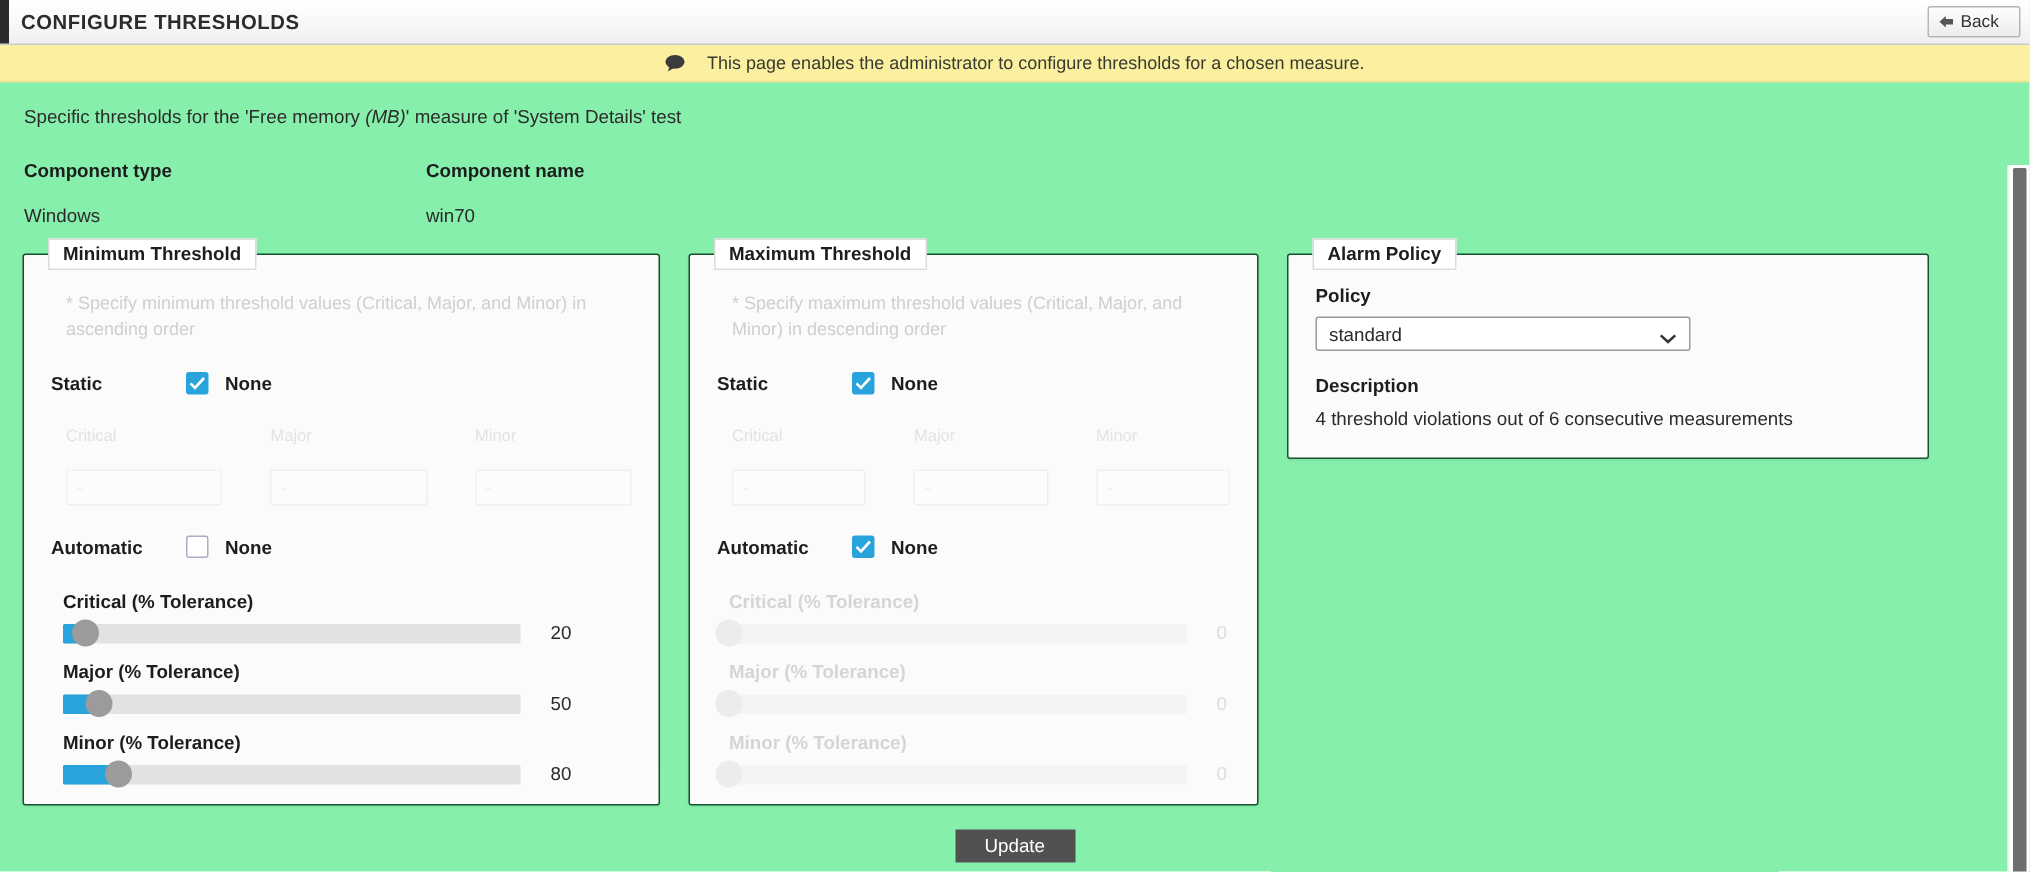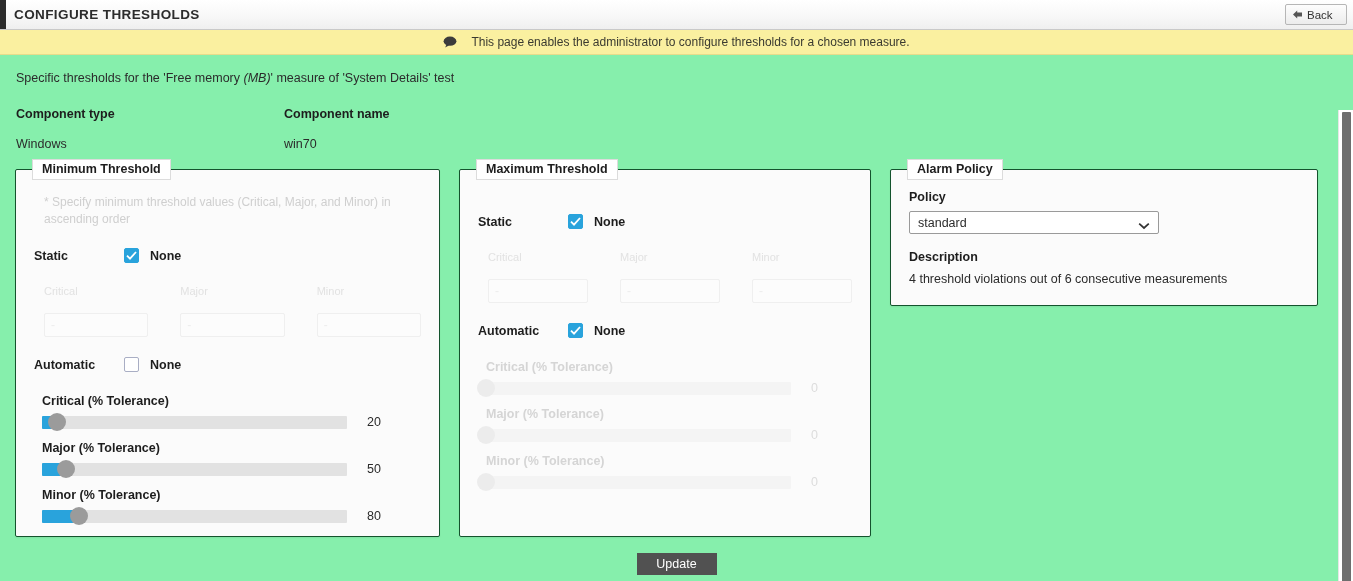--- a/index.html
+++ b/index.html
@@ -113,21 +113,21 @@
     border: 1px solid #dcdcdc;
     padding: 2px 9px 3px 9px;
     font-size: 12.5px;
     font-weight: bold;
     color: #1d1d1d;
     white-space: nowrap;
   }
   .panel-body { padding: 24px 18px 18px 18px; }
 
   .p-min { width: 425px; height: 368px; }
-  .p-max { width: 412px; height: 368px; }
+  .p-max { width: 380px; height: 368px; }
   .p-alarm { width: 428px; height: 137px; }
 
   .hint {
     font-size: 12px;
     line-height: 17px;
     color: #cfcfcf;
     margin: 0 0 6px 10px;
     max-width: 370px;
   }
 
@@ -423,20 +423,21 @@
               <div class="slider-val">80</div>
             </div>
           </div>
         </div>
       </div>
     </div>
 
     <div class="panel p-max">
       <div class="panel-legend">Maximum Threshold</div>
       <div class="panel-body">
+        <div class="hint">* Specify maximum threshold values (Critical, Major, and Minor) in descending order</div>
 
         <div class="row">
           <div class="row-label">Static</div>
           <div class="cb on">
             <svg width="11" height="9" viewBox="0 0 11 9">
                 <path d="M1 4.6 L4 7.6 L10 1" stroke="#fff" stroke-width="1.8" fill="none"></path>
               </svg>
           </div>
           <div class="cb-text">None</div>
         </div>

